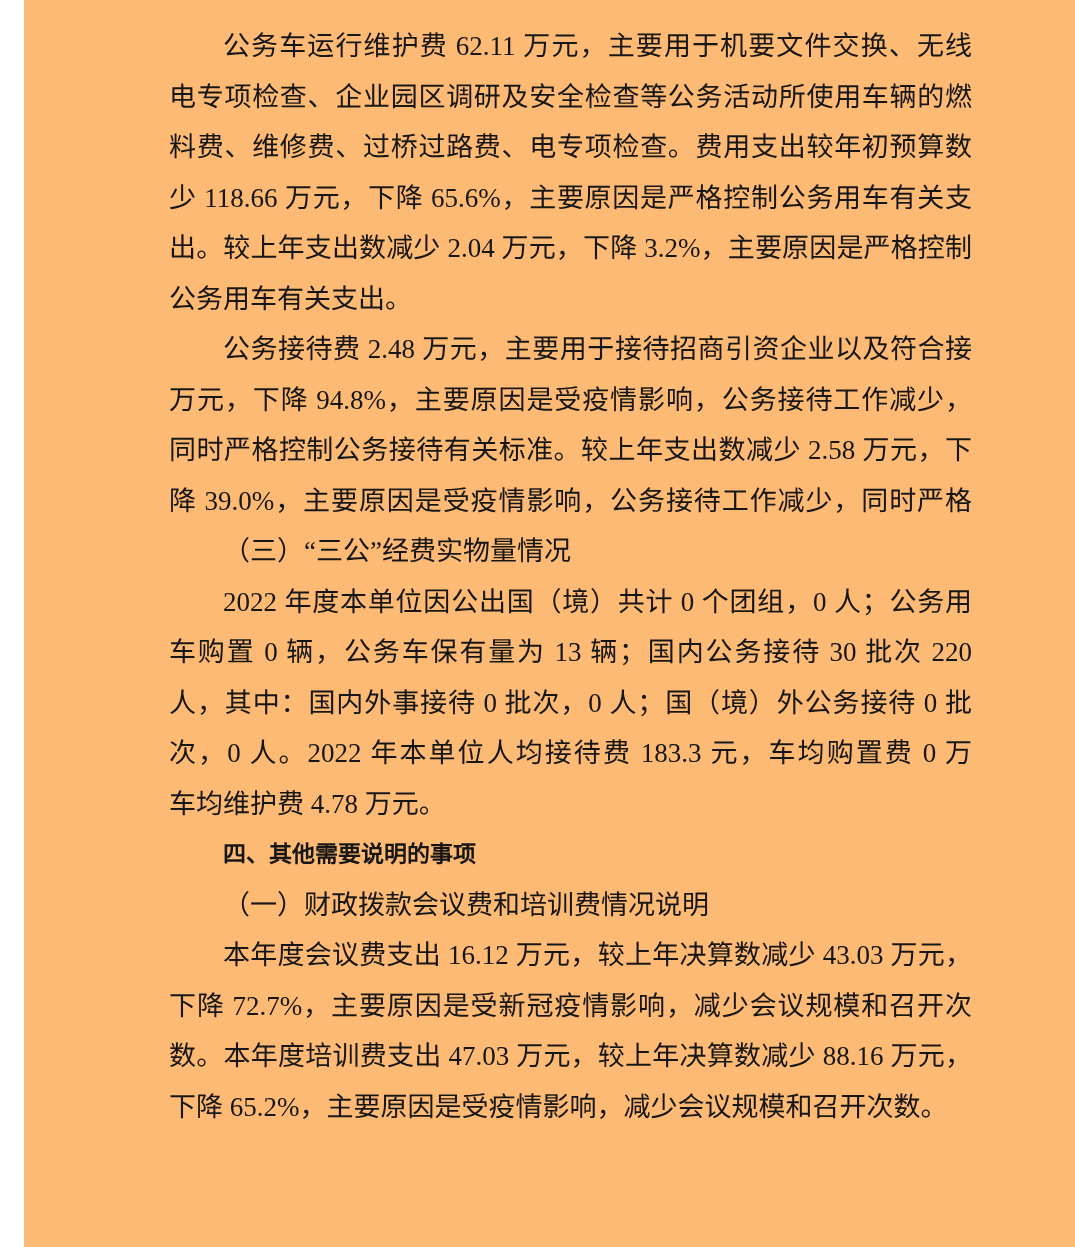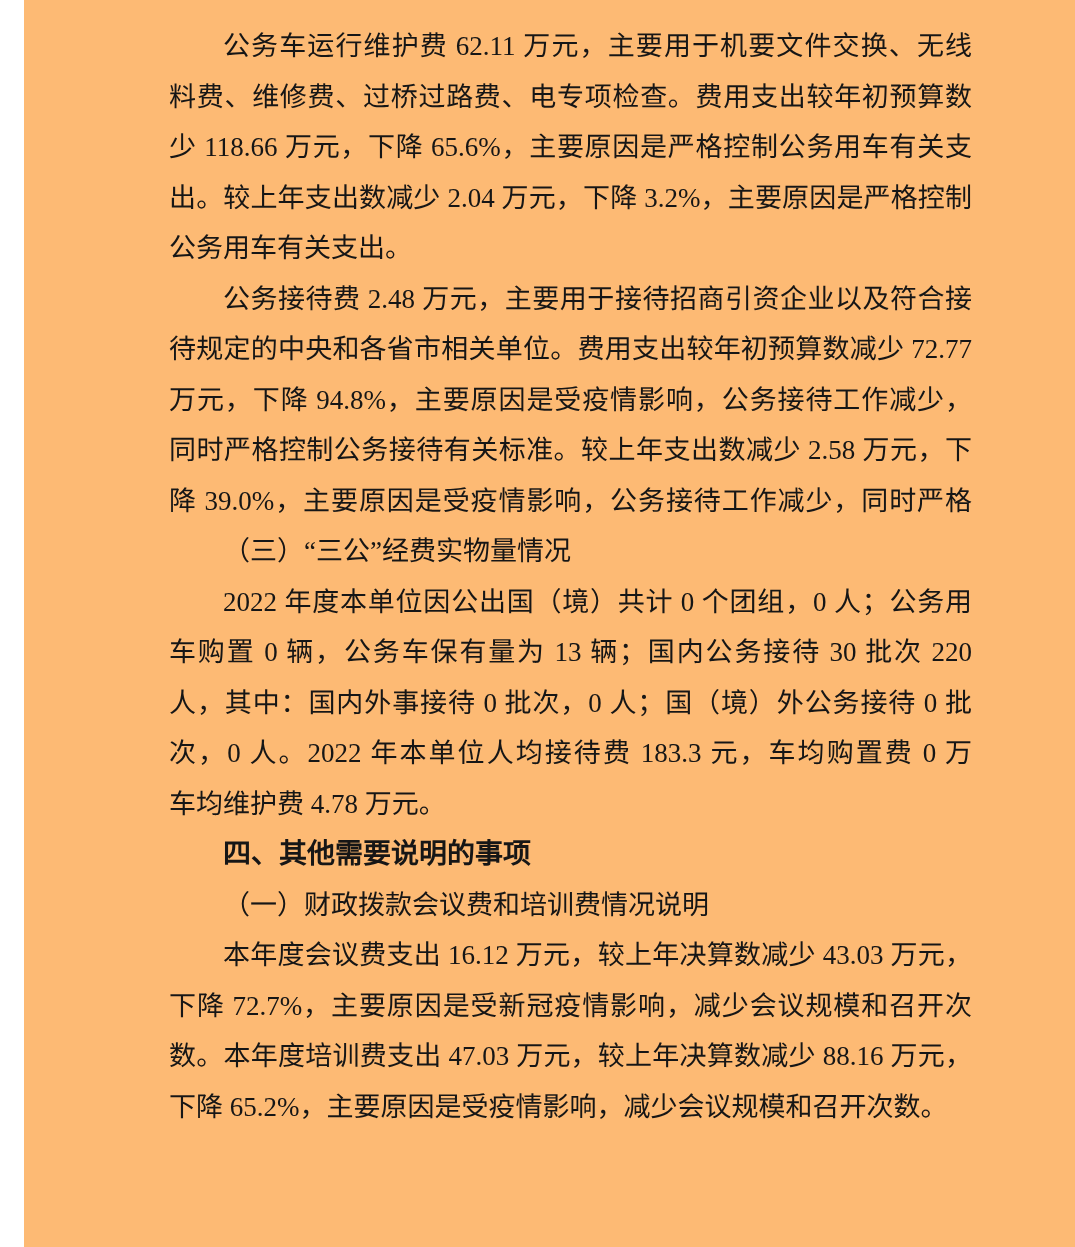--- a/index.html
+++ b/index.html
@@ -49,42 +49,42 @@
   }
   
   .ln.kai {
     text-align: center;
     text-align-last: left;
   }
   
   .ln.hd-bold {
     font-family: "Liberation Sans", "DejaVu Sans", sans-serif;
     font-weight: 700;
-    font-size: 28px;
+    font-size: 23px;
     text-align: right;
     text-align-last: left;
   }
 </style>
 </head>
 <body>
 
 <div class="page">
   <div class="doc">
 
     <div class="para">
       <div class="ln ind">公务车运行维护费 62.11 万元，主要用于机要文件交换、无线</div>
+      <div class="ln">电专项检查、企业园区调研及安全检查等公务活动所使用车辆的燃</div>
       <div class="ln">料费、维修费、过桥过路费、电专项检查。费用支出较年初预算数减</div>
       <div class="ln">少 118.66 万元，下降 65.6%，主要原因是严格控制公务用车有关支</div>
       <div class="ln">出。较上年支出数减少 2.04 万元，下降 3.2%，主要原因是严格控制</div>
       <div class="ln last">公务用车有关支出。</div>
     </div>
 
     <div class="para">
       <div class="ln ind">公务接待费 2.48 万元，主要用于接待招商引资企业以及符合接</div>
-      <div class="ln">待规定的中央和各省市相关单位。费用支出较年初预算数减少 72.77</div>
       <div class="ln">万元，下降 94.8%，主要原因是受疫情影响，公务接待工作减少，</div>
       <div class="ln">同时严格控制公务接待有关标准。较上年支出数减少 2.58 万元，下</div>
       <div class="ln">降 39.0%，主要原因是受疫情影响，公务接待工作减少，同时严格</div>
     </div>
 
     <div class="para">
       <div class="ln kai ind">（三）“三公”经费实物量情况</div>
     </div>
 
     <div class="para">

